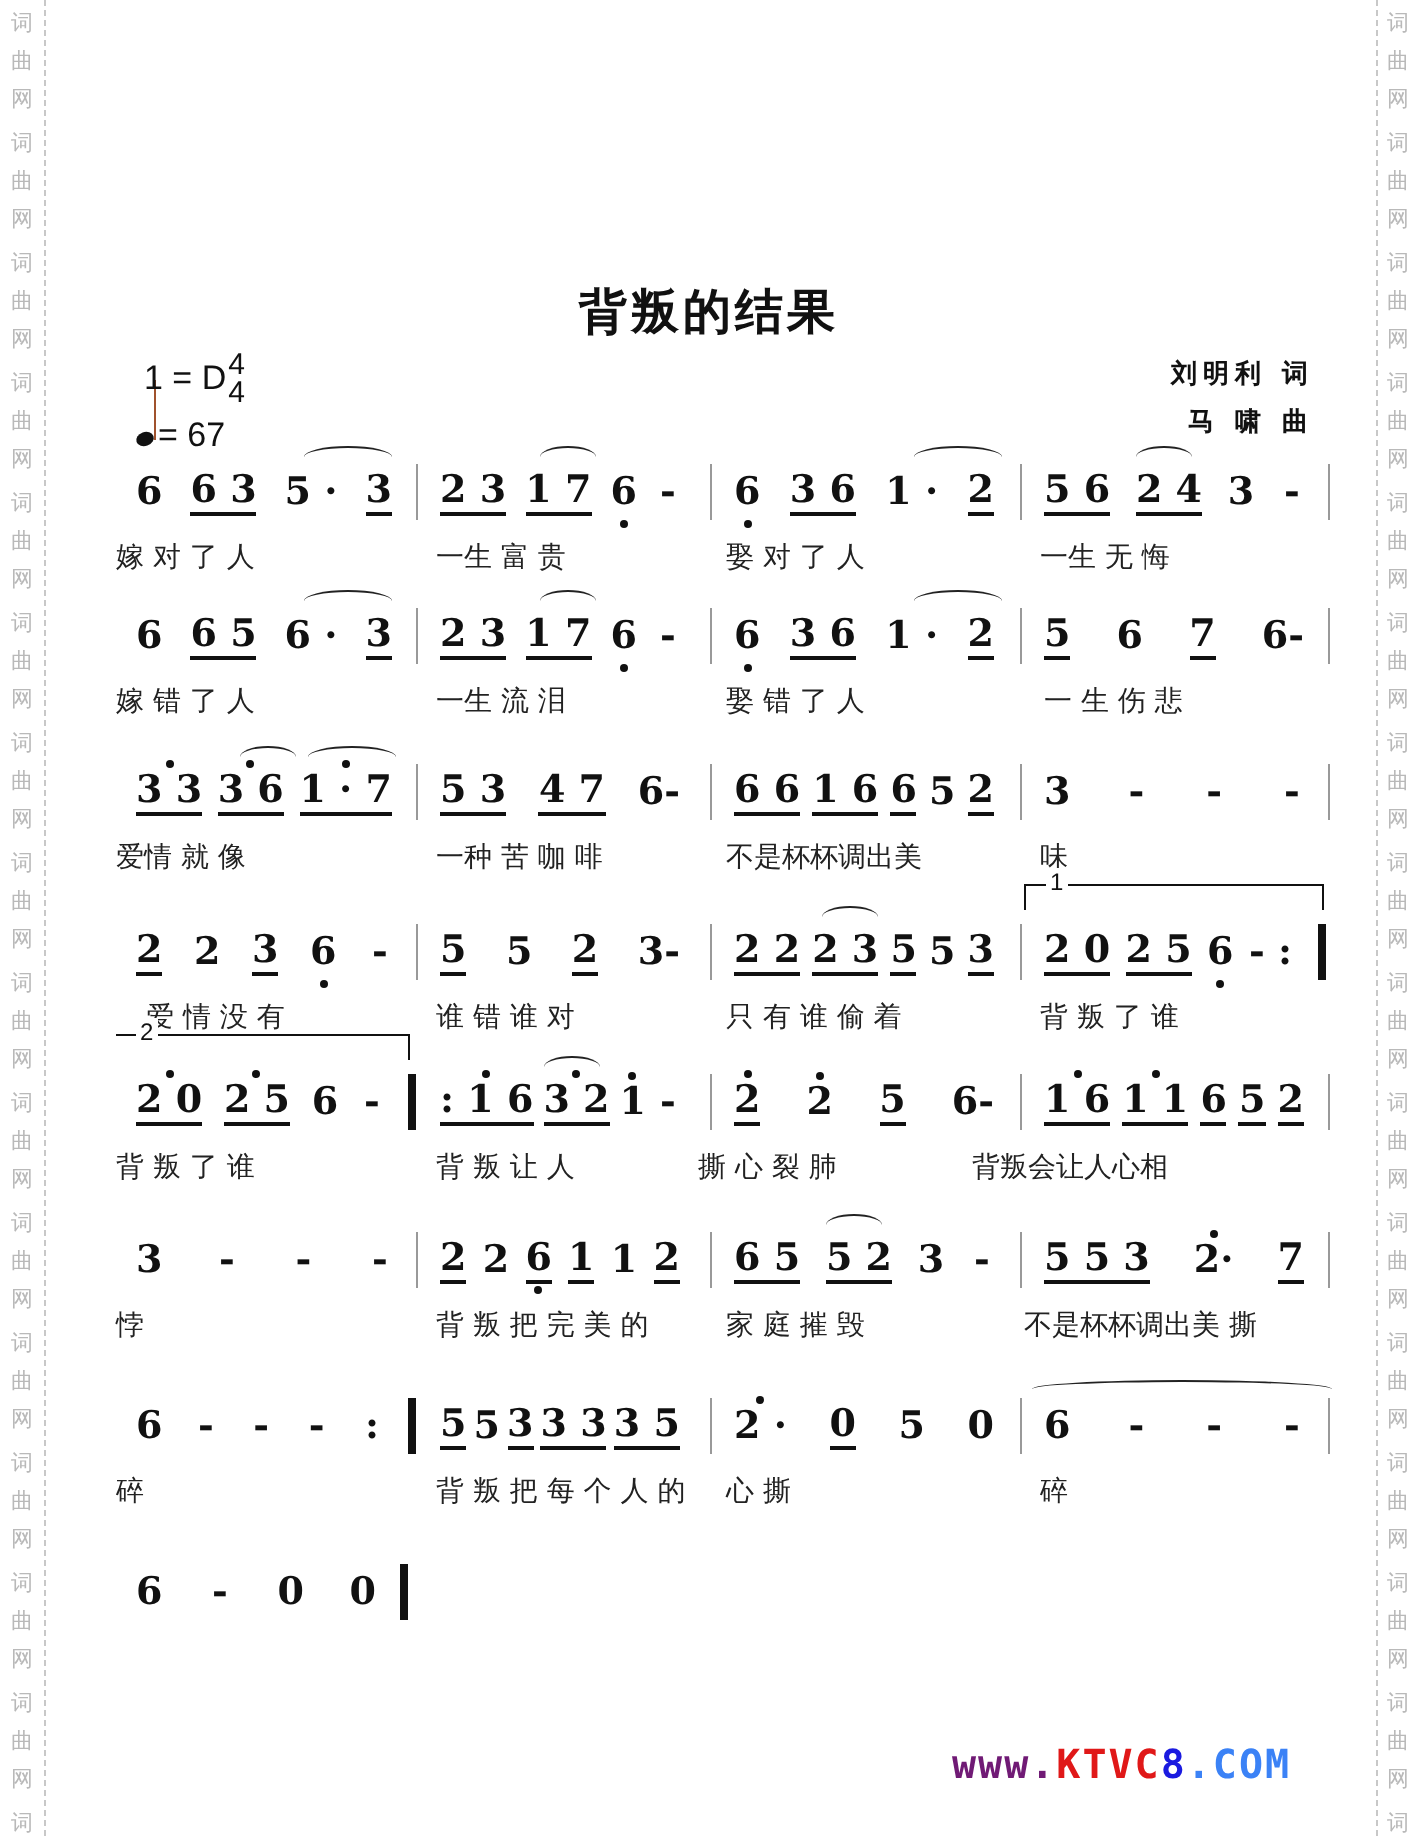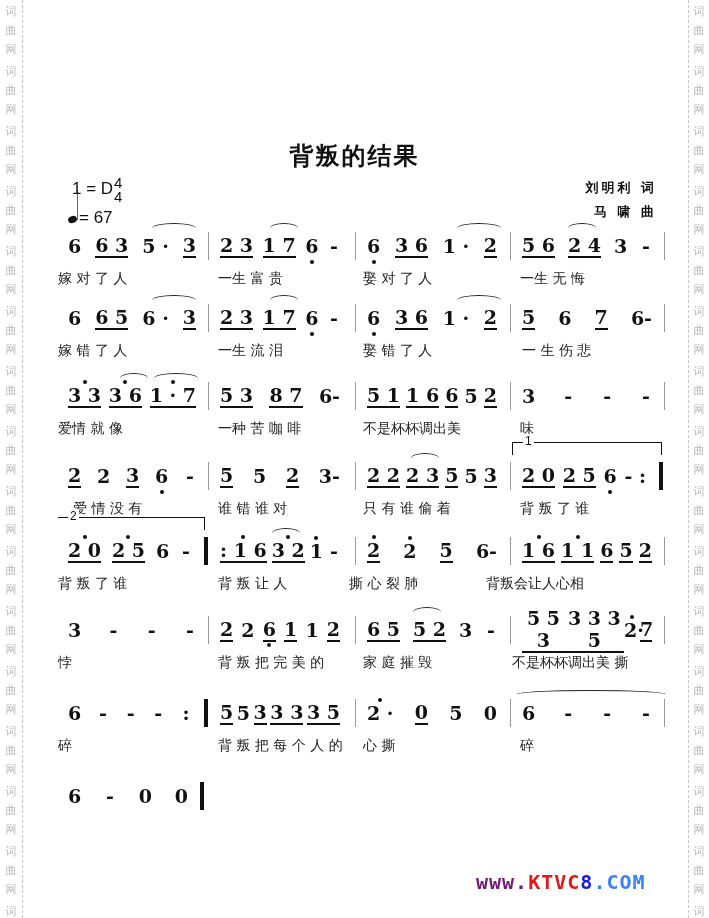--- a/index.html
+++ b/index.html
@@ -228,26 +228,26 @@
     <div class="m" style="left:0;width:148px">
         <span class="n u hi">3 3</span>
         <span class="n u hi">3 6</span>
         <span class="n u hi">1 · 7</span>
         <div class="slur" style="left:62px;width:28px"></div>
         <div class="slur" style="left:96px;width:44px"></div>
       </div>
     <div class="bar" style="left:150px"></div>
     <div class="m" style="left:152px;width:140px">
         <span class="n u">5 3</span>
-        <span class="n u">8 7</span>
+        <span class="n u">4 7</span>
         <span class="n">6-</span>
       </div>
     <div class="bar" style="left:297px"></div>
     <div class="m" style="left:299px;width:150px">
-        <span class="n u">5 1</span>
+        <span class="n u">6 6</span>
         <span class="n u">1 6</span>
         <span class="n u">6</span>
         <span class="n">5</span>
         <span class="n u">2</span>
       </div>
     <div class="bar" style="left:452px"></div>
     <div class="m" style="left:454px;width:150px">
         <span class="n">3</span>
         <span class="n">-</span>
         <span class="n">-</span>
@@ -367,21 +367,20 @@
     <div class="m" style="left:299px;width:150px">
         <span class="n u">6 5</span>
         <span class="n u">5 2</span>
         <span class="n">3</span>
         <span class="n">-</span>
         <div class="slur" style="left:56px;width:28px"></div>
       </div>
     <div class="bar" style="left:452px"></div>
     <div class="m" style="left:454px;width:150px">
         <span class="n u">5 5 3</span>
-        <span class="n u">3 3 3 5</span>
         <span class="n hi">2·</span>
         <span class="n u">7</span>
       </div>
     <div class="bar" style="left:606px"></div>
   </div>
   <div class="lyr" style="left:0">悖</div>
   <div class="lyr" style="left:160px">背 叛 把 完 美 的</div>
   <div class="lyr" style="left:305px">家 庭 摧      毁</div>
   <div class="lyr" style="left:454px">不是杯杯调出美 撕</div>
 </div>

